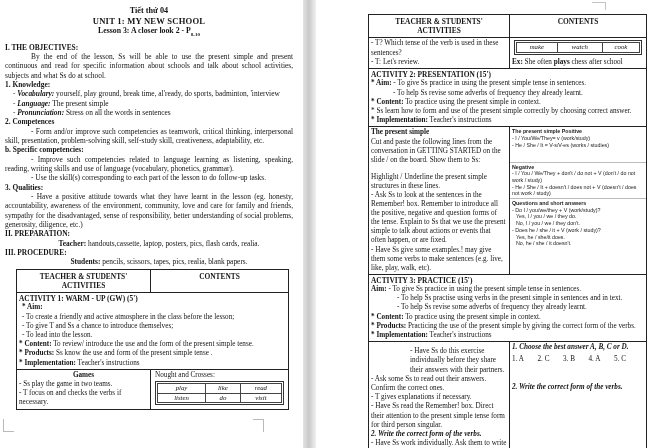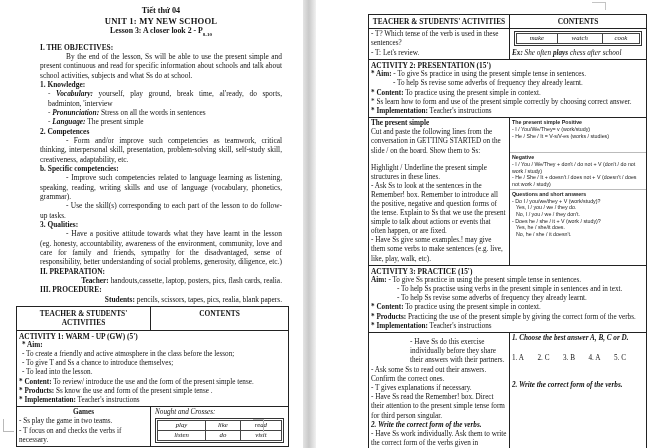--- a/index.html
+++ b/index.html
@@ -11,38 +11,38 @@
   #page-gap   { position:absolute; top:0; left:303px; width:13px; height:448px;
                 background:linear-gradient(to right,#e3e3e3 0%,#c9c9c9 45%,#f1f1f1 100%); }
   #page-right { left:316px; width:334px; }
 
   .mark { position:absolute; }
   .mark-bl { width:11px; height:13px; border-left:1px solid #b9b9b9; border-bottom:1px solid #b9b9b9; }
   .mark-br { width:11px; height:13px; border-right:1px solid #b9b9b9; border-top:1px solid #b9b9b9; }
   .mark-tr { width:14px; height:8px; border-right:1px solid #c4c4c4; border-top:1px solid #c4c4c4; }
 
   
-  .lbody { padding:6px 21px 0 5px;margin-left:35px; }
+  .lbody { padding:6px 10px 0 5px; }
   .ln  { font-size:7.4px; line-height:9.35px; text-align:justify; }
   .ctr { text-align:center; }
-  .b { font-weight:bold; } .i { font-style:italic; } .bi { font-weight:bold; font-style:italic; }
+  .b { font-weight:bold; } .i { } .bi { font-weight:bold; font-style:italic; }
   .t1 { font-size:8.2px; line-height:10px; }
   .t2 { font-size:8.6px; line-height:10px; letter-spacing:.2px; }
   .t3 { font-size:7.8px; line-height:10px; }
   .sub { font-size:5px; vertical-align:sub; }
   .ind  { text-indent:26px; }
   .ind2 { padding-left:8px; text-indent:0; }
-  .ind3 { text-indent:20px; text-align:right; }
+  .ind3 { text-indent:20px; text-align:center; }
 
   
   table { border-collapse:collapse; }
   td { border:1px solid #222; vertical-align:top; }
   .proc-table { table-layout:fixed; }
   .proc-table td { padding:1px 2px; font-size:7.2px; line-height:9.2px; }
-  .hdr td { text-align:center; font-weight:bold; font-size:7.4px; padding:2px 1px; }
+  .hdr td { text-align:center; font-weight:bold; font-size:7.4px; padding:2px 10px; }
   #ltable { margin:2px 0 0 16px; width:272px; }
   #ltable col.c1 { width:134px; } #ltable col.c2 { width:138px; }
 
   .act-title { font-weight:bold; font-size:7.4px; }
   .aim-item { padding-left:3px; }
 
   .mini-wrap { border:1px solid #333; padding:1px; margin:1px 2px 2px 2px; background:#fff; }
   .mini { width:100%; }
   .mini td { border:1px solid #444; text-align:center; font-style:italic; font-size:6.8px;
              line-height:8.6px; padding:0 1px; }
@@ -51,41 +51,41 @@
   #rtable { position:absolute; left:52px; top:14px; width:278px; }
   #rtable col.c1 { width:141px; } #rtable col.c2 { width:137px; }
 
   .gram-box { font-family:"Liberation Sans", sans-serif; font-size:5.3px; line-height:6.7px;
               color:#222; text-align:left; }
   .gram-sec { padding:1px 2px; }
   .gram-sec.sep { border-bottom:1px solid #bbb; }
   .gram-h { font-weight:bold; }
   .pad-after { padding-bottom:13px; }
 
-  .answers { display:flex; justify-content:space-between; width:114px; margin-top:11px; font-size:7.2px; }
+  .answers { display:flex; justify-content:space-between; width:114px; margin-top:3px; font-size:7.2px; }
   .spacer18 { height:18px; }
   .para-gap { margin-top:8px; }
   .gap4 { margin-top:4px;margin-left:39px; }
   .ex-line { margin-top:3px; }
 </style>
 </head>
 <body>
 
 <div class="page" id="page-left">
   <div class="lbody">
     <div class="ln ctr b t1">Tiết thứ 04</div>
     <div class="ln ctr b t2">UNIT 1: MY NEW SCHOOL</div>
     <div class="ln ctr b t3"><span>Lesson 3: A closer look 2 - P</span><span class="sub">8-10</span></div>
 
     <div class="ln b" style="margin-top:3px">I. THE OBJECTIVES:</div>
     <div class="ln ind">By the end of the lesson, Ss will be able to use the present simple and present continuous and read for specific information about schools and talk about school activities, subjects and what Ss do at school.</div>
     <div class="ln b">1. Knowledge:</div>
     <div class="ln ind2"><span class="bi">- Vocabulary:</span><span> yourself, play ground, break time, al'ready, do sports, badminton, 'interview</span></div>
+    <div class="ln ind2"><span class="bi">- Language:</span><span> The present simple</span></div>
     <div class="ln ind2"><span class="bi">- Pronunciation:</span><span> Stress on all the words in sentences</span></div>
-    <div class="ln ind2"><span class="bi">- Language:</span><span> The present simple</span></div>
     <div class="ln b">2. Competences</div>
     <div class="ln ind">- Form and/or improve such competencies as teamwork, critical thinking, interpersonal skill, presentation, problem-solving skill, self-study skill, creativeness, adaptability, etc.</div>
     <div class="ln b">b. Specific competencies:</div>
     <div class="ln ind">- Improve such competencies related to language learning as listening, speaking, reading, writing skills and use of language (vocabulary, phonetics, grammar).</div>
     <div class="ln ind">- Use the skill(s) corresponding to each part of the lesson to do follow-up tasks.</div>
     <div class="ln b">3. Qualities:</div>
     <div class="ln ind">- Have a positive attitude towards what they have learnt in the lesson (eg. honesty, accountability, awareness of the environment, community, love and care for family and friends, sympathy for the disadvantaged, sense of responsibility, better understanding of social problems, generosity, diligence, etc.)</div>
     <div class="ln b">II. PREPARATION:</div>
     <div class="ln ind3"><span class="b">Teacher:</span><span> handouts,cassette, laptop, posters, pics, flash cards, realia.</span></div>
     <div class="ln b">III. PROCEDURE:</div>

